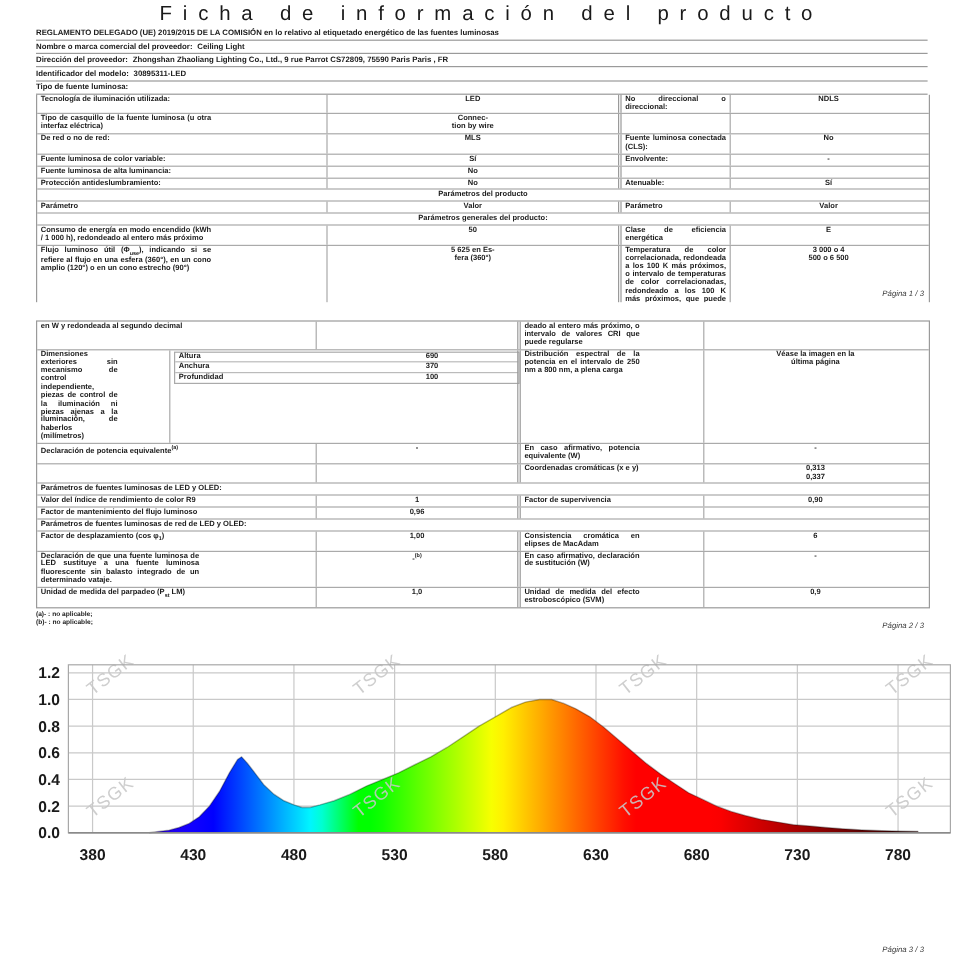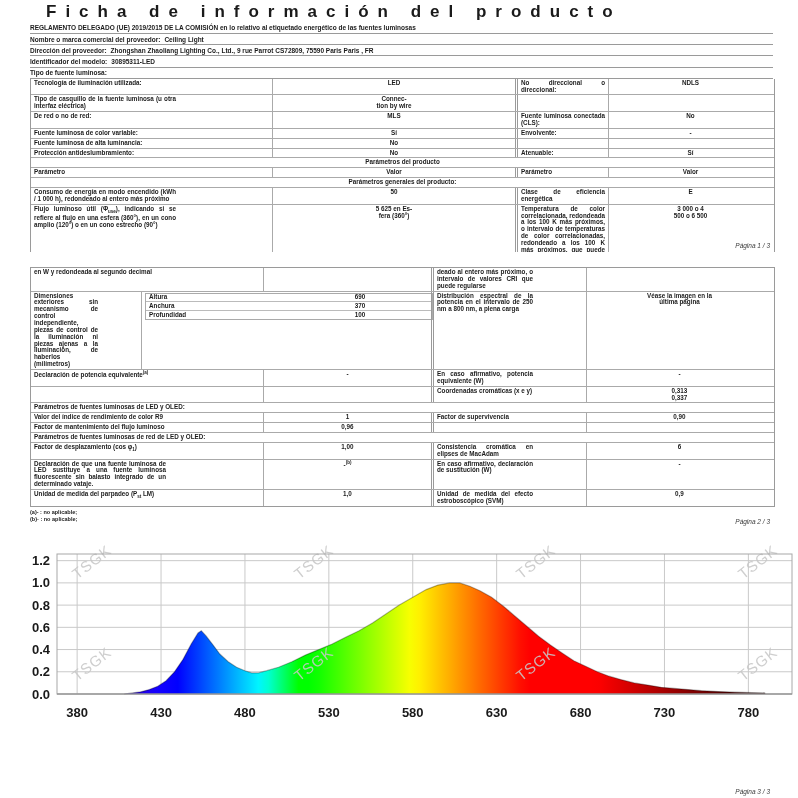--- a/index.html
+++ b/index.html
@@ -2,21 +2,21 @@
 <html><head>
 <meta charset="utf-8">
 <style>
   html,body{margin:0;padding:0;background:#fff;width:798px;height:798px;overflow:hidden;
     font-family:"Liberation Sans","DejaVu Sans",sans-serif;color:#1a1a1a;}
   .page{position:relative;width:798px;overflow:hidden;background:#fff;}
   .p1{height:252px;}
   .p2{height:282px;}
   .p3{height:264px;}
   .inner{padding:2px 25px 0 30px;}
-  h1{margin:0 0 1px 16px;font-size:17px;font-weight:700;letter-spacing:9px;white-space:nowrap;}
+  h1{margin:0 0 1px 16px;font-size:17px;font-weight:400;letter-spacing:9px;white-space:nowrap;text-align:center;}
   .reg{font-size:6.5px;font-weight:700;line-height:1.1;border-bottom:1px solid #9a9a9a;padding:1px 0 2px 0;width:743px;}
   .meta-row{font-size:6.5px;font-weight:700;line-height:1.1;border-bottom:1px solid #9a9a9a;padding:1.5px 0;width:743px;}
   .ml{font-weight:700;margin-right:4px;}
   .mv{font-weight:700;}
   .tbl{width:743px;border:1px solid #9a9a9a;border-top:none;font-size:6.3px;font-weight:700;line-height:1.09;}
   .t2{border-top:1px solid #9a9a9a;}
   .row{display:grid;border-bottom:1px solid #aaa;}
   .row:last-child{border-bottom:none;}
   .t1 .row{grid-template-columns:241px 243px 93px 164px;}
   .t2 .row{grid-template-columns:232px 168px 155px 186px;}

